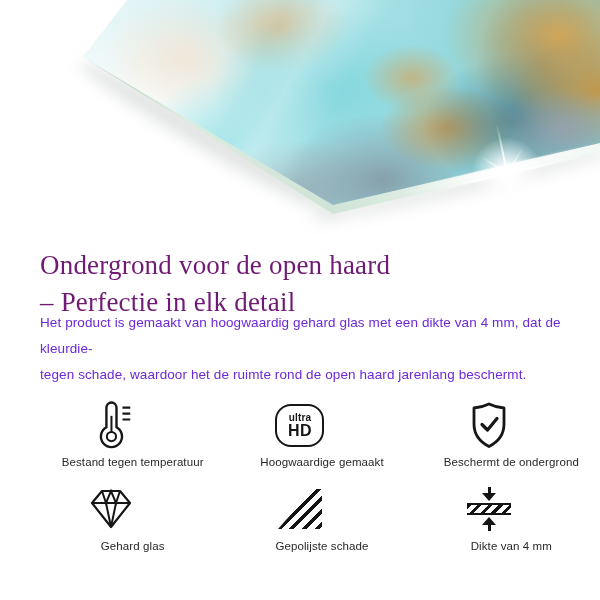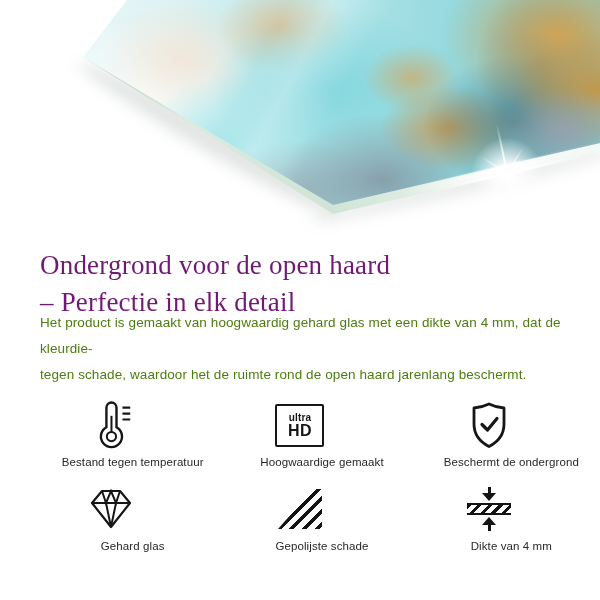--- a/index.html
+++ b/index.html
@@ -57,31 +57,31 @@
   .sp-ray4{left:-30px;top:-0.8px;width:60px;height:1.6px;transform:rotate(-58deg);
     background:linear-gradient(to right, rgba(255,255,255,0), rgba(255,255,255,.9) 45%, rgba(255,255,255,.9) 55%, rgba(255,255,255,0));}
 
   
   .heading{
     position:absolute;left:40px;top:229px;
     font-family:"Liberation Serif","DejaVu Serif",serif;
     font-size:27px;line-height:37px;font-weight:400;color:#701a75;letter-spacing:.2px;
   }
   .para{position:absolute;left:40px;top:310px;width:540px;
-    font-size:13.5px;line-height:26px;color:#4d7c0f;letter-spacing:.1px;}
+    font-size:13.5px;line-height:26px;color:#6d28d9;letter-spacing:.1px;}
 
   
   .features{position:absolute;left:16px;top:399px;width:568px;
     display:grid;grid-template-columns:repeat(3,1fr);row-gap:15px;}
   .feature{display:flex;flex-direction:column;align-items:center;}
   .icon-slot{height:52px;display:flex;align-items:center;justify-content:center;}
   .feature-label{margin-top:5px;font-size:11.5px;color:#282828;letter-spacing:.1px;margin-left:44px;}
   .ico{stroke:#161616;fill:none;}
 
-  .uhd{width:45px;height:39px;border:2.5px solid #161616;border-radius:2px;
+  .uhd{width:45px;height:39px;border:2.5px solid #161616;border-radius:16px;
     display:flex;flex-direction:column;align-items:center;justify-content:center;color:#161616;}
   .uhd-top{font-size:10px;font-weight:700;line-height:11px;letter-spacing:.2px;}
   .uhd-bottom{font-size:16px;font-weight:700;line-height:16px;letter-spacing:.5px;}
 
   .edges-shape{width:44px;height:40px;
     background:repeating-linear-gradient(135deg,#151515 0 3.5px,rgba(0,0,0,0) 3.5px 9px);
     clip-path:polygon(0% 100%,80% 0%,100% 0%,100% 100%);}
 
   .thick{display:flex;flex-direction:column;align-items:center;}
   .thick .stem{width:3px;height:6px;background:#141414;}

